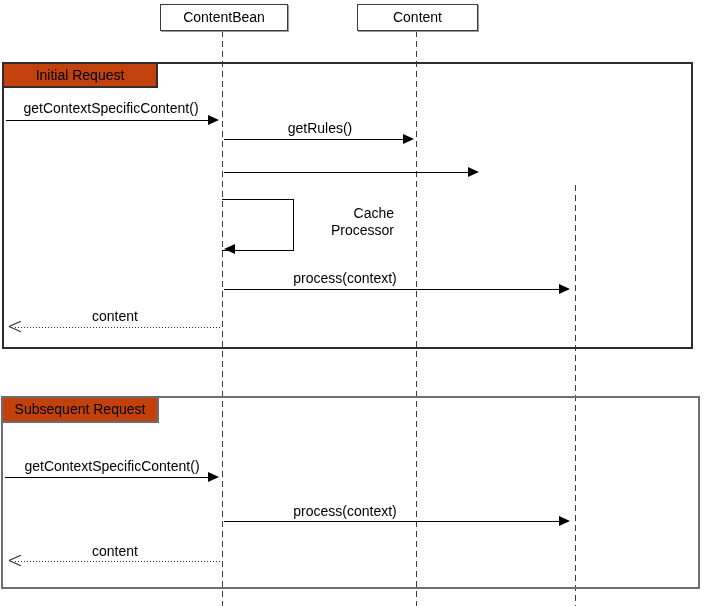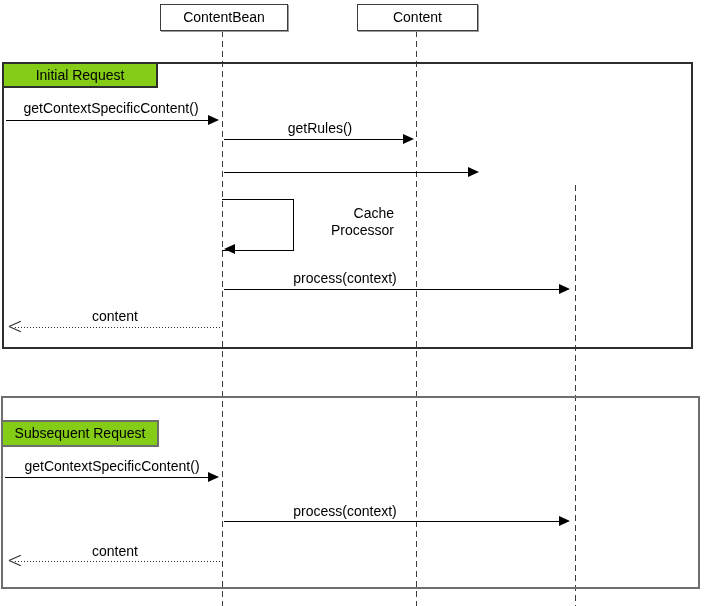--- a/index.html
+++ b/index.html
@@ -14,24 +14,24 @@
   }
   
   .lifeline{
     position:absolute;width:1px;z-index:1;
     background:repeating-linear-gradient(to bottom,#3d3d3d 0 6px,transparent 6px 10px);
   }
   
   .frame{position:absolute;border:2px solid #2e2e2e;background:transparent;z-index:2;}
   .frame.gray{border-color:#6e6e6e;}
   .frame-label{
-    position:absolute;background:#84cc16;border:2px solid #2e2e2e;
+    position:absolute;background:#c2410c;border:2px solid #2e2e2e;
     text-align:center;z-index:6;
   }
-  .frame-label.gray{border-color:#6e6e6e;margin-top:24px;}
+  .frame-label.gray{border-color:#6e6e6e;}
   
   .msg-label{position:absolute;text-align:center;white-space:nowrap;z-index:4;}
   .msg-label.left-align{text-align:right;white-space:normal;line-height:17px;}
   .line-solid{position:absolute;height:0;border-top:1px solid #000;z-index:3;}
   .line-dotted{
     position:absolute;height:1px;z-index:3;
     background:repeating-linear-gradient(to right,#2e2e2e 0 1px,transparent 1px 3px);
   }
   .head-right{
     position:absolute;width:0;height:0;z-index:4;

